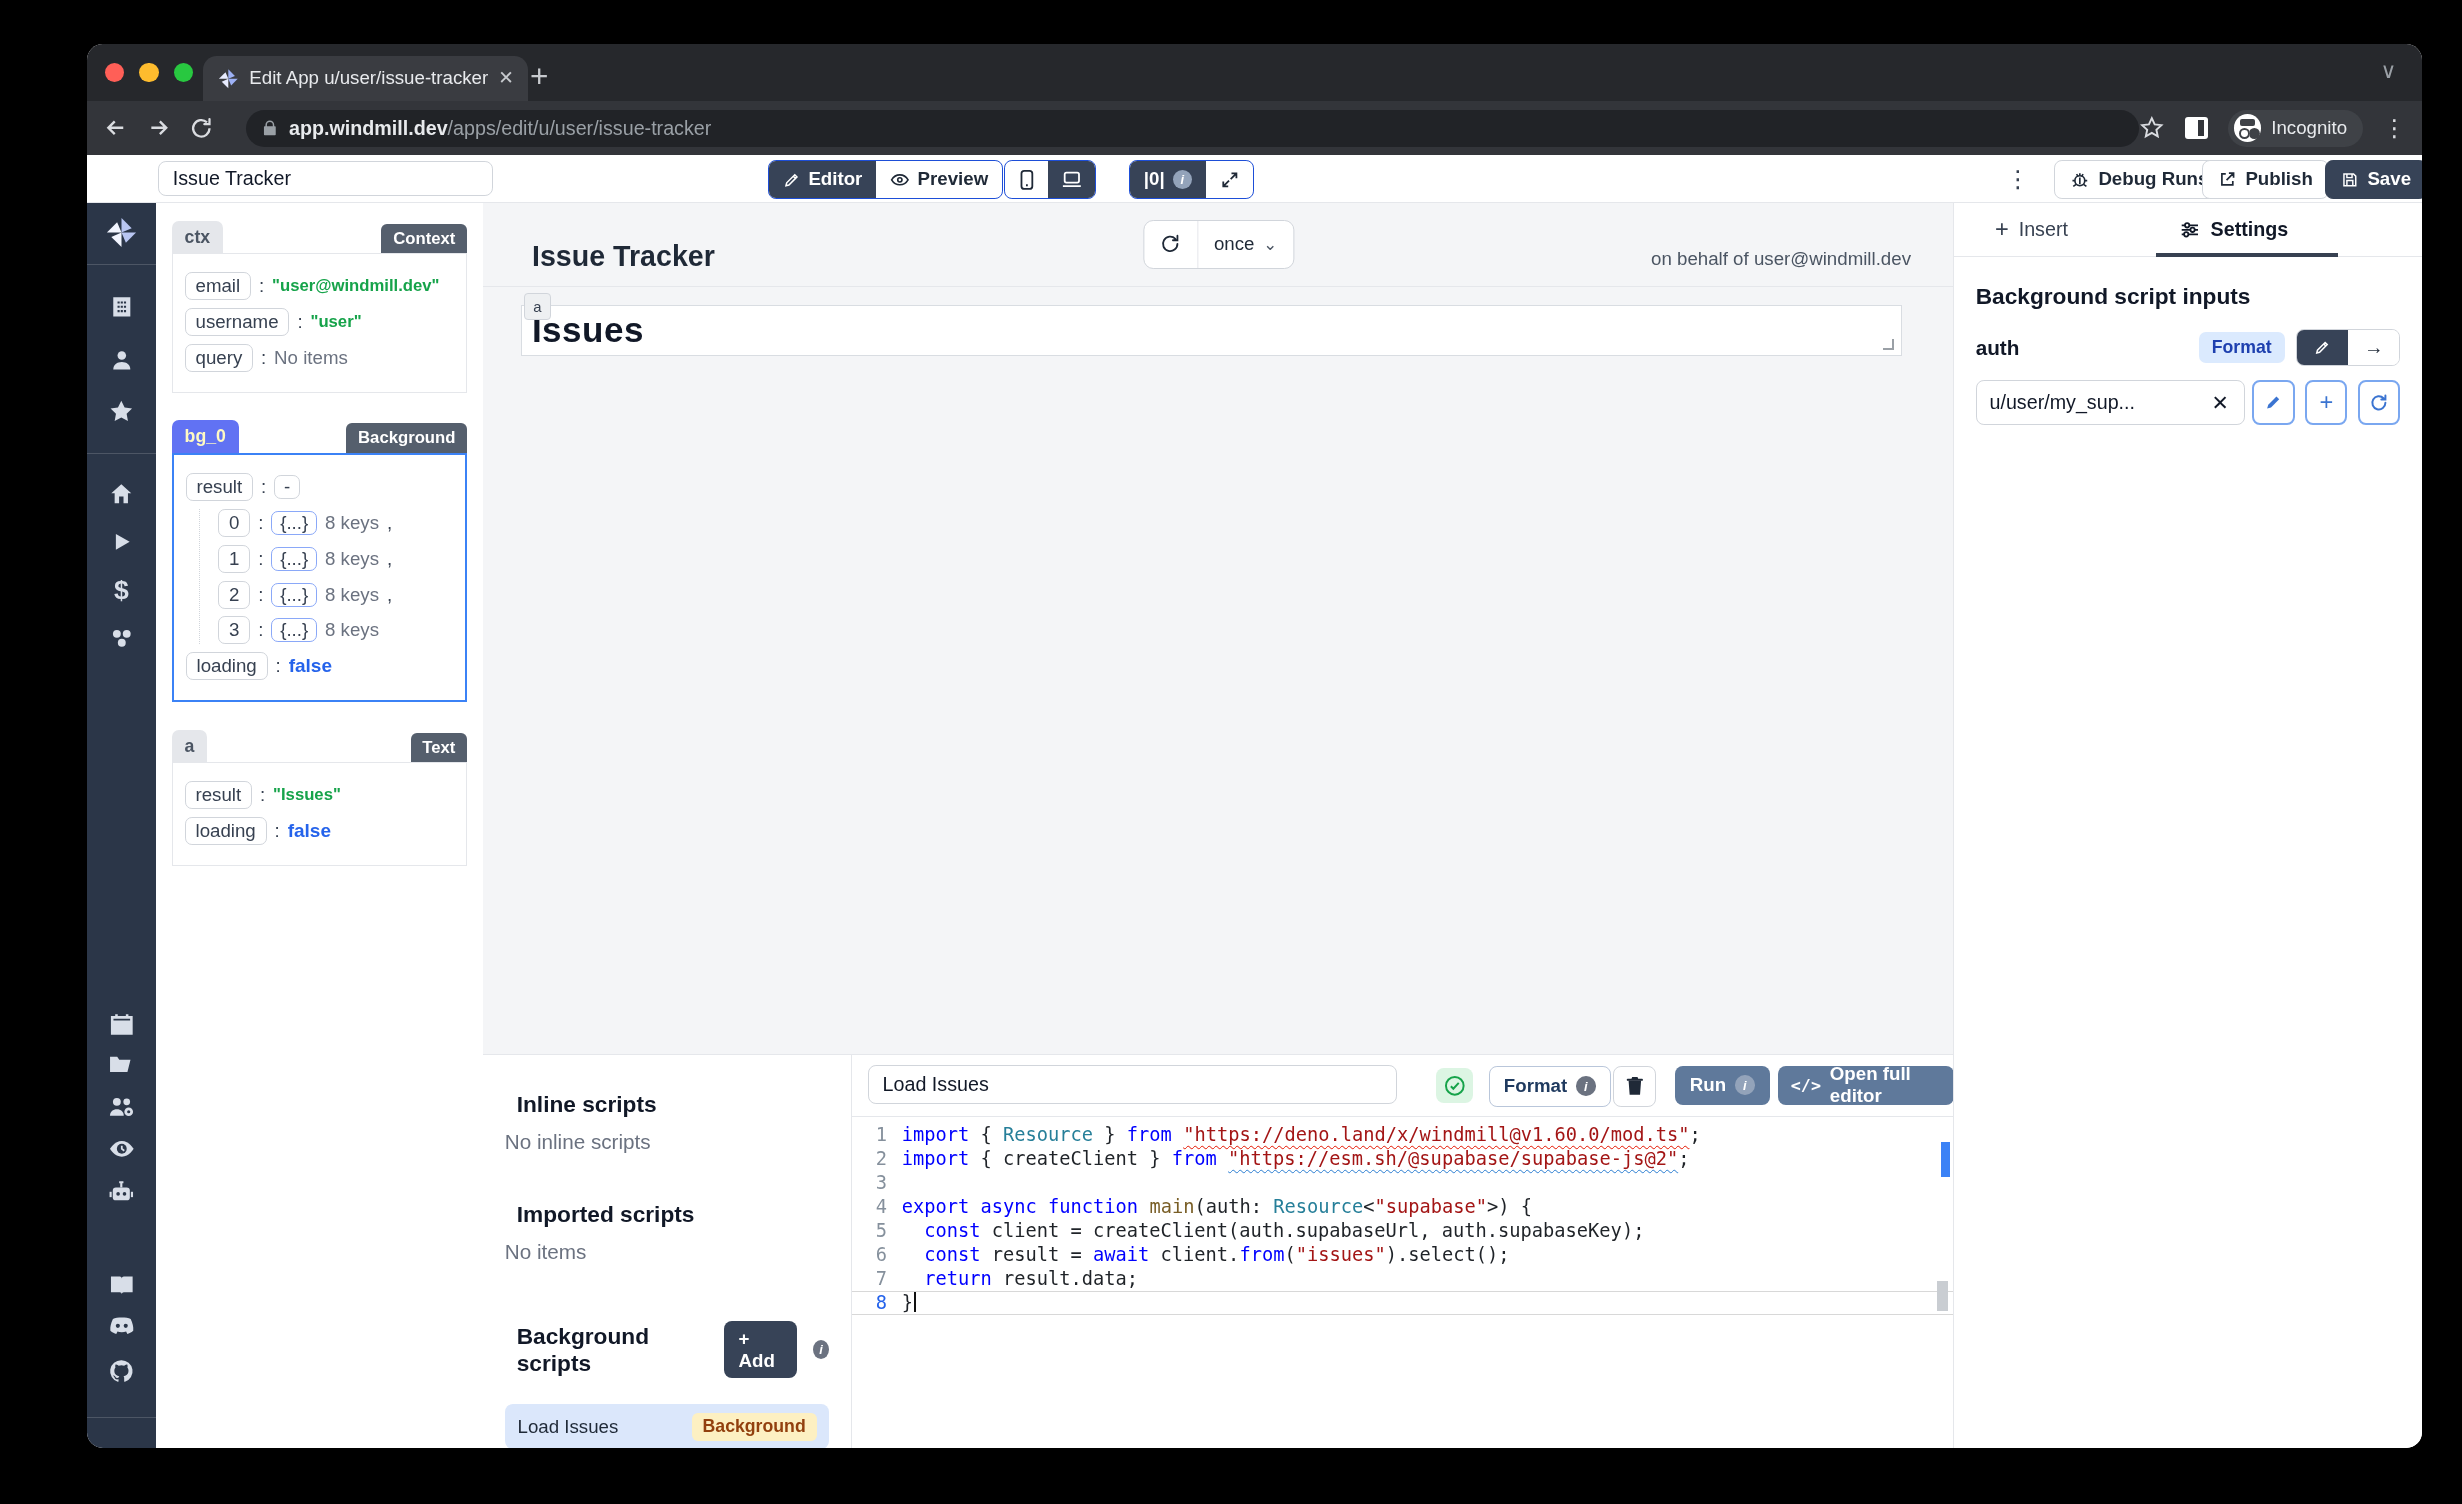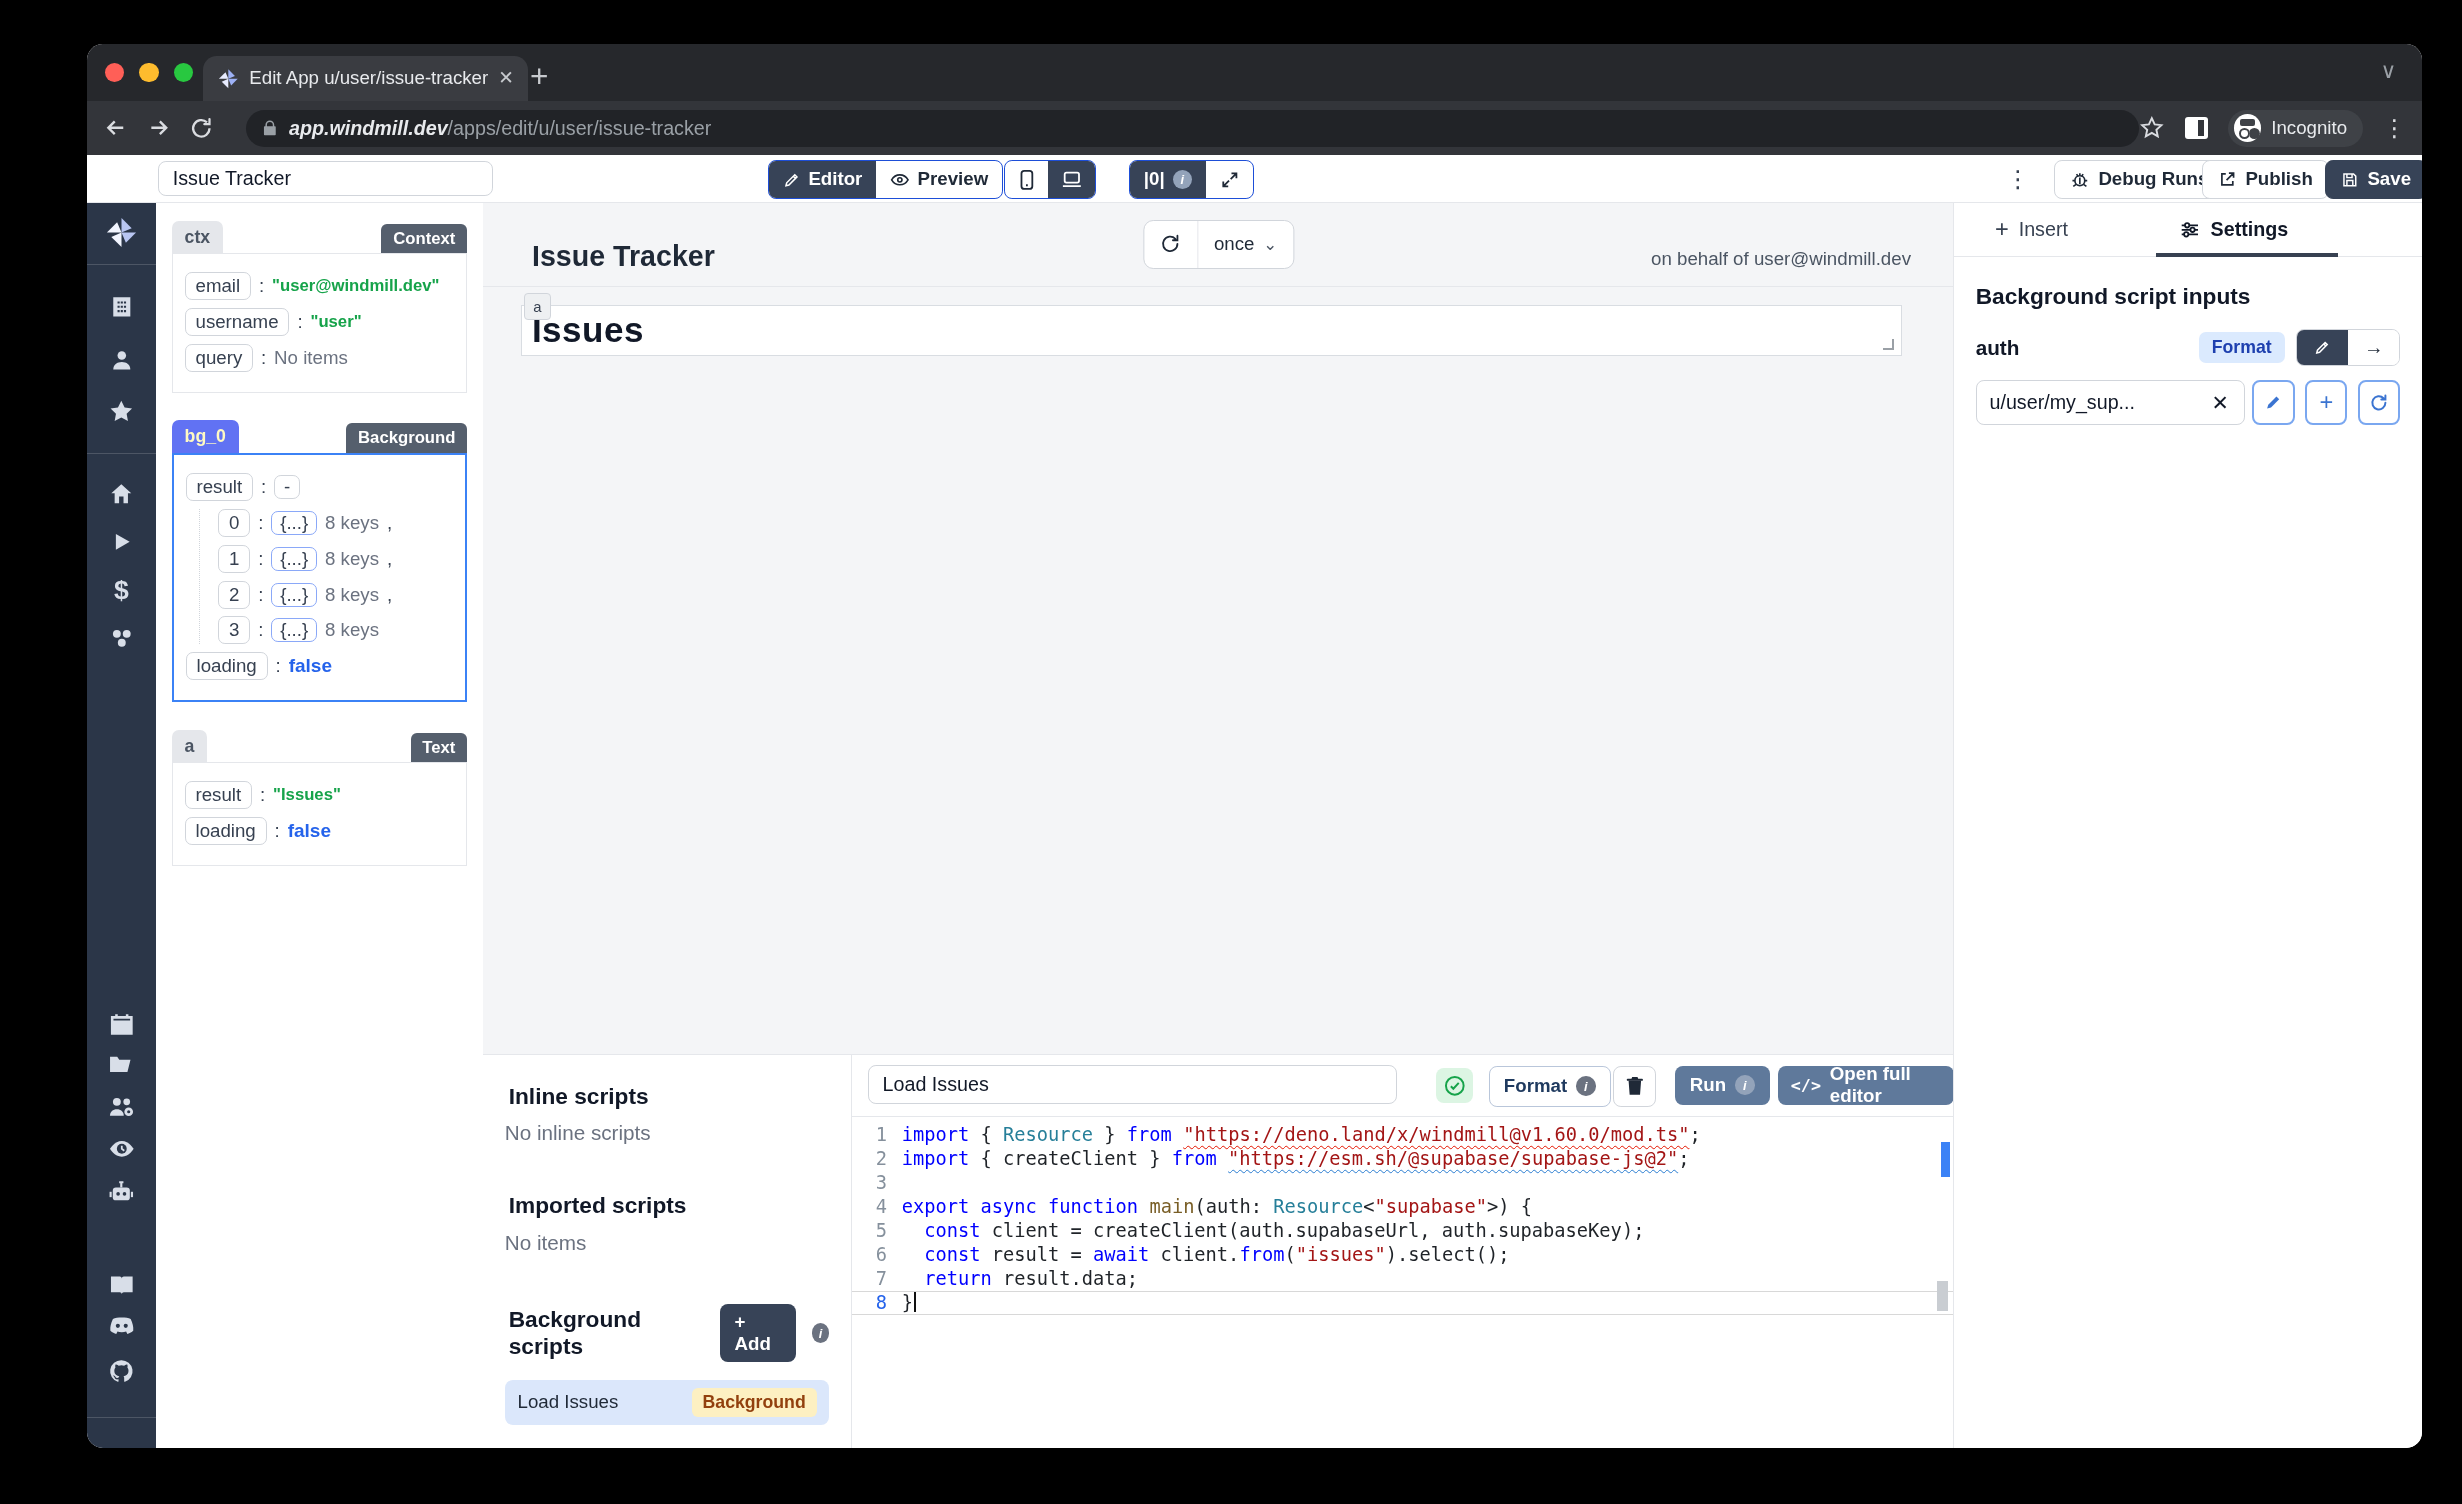--- a/index.html
+++ b/index.html
@@ -15,21 +15,21 @@
   .tab{position:absolute;left:116px;top:11.8px;width:297px;height:45px;background:#3a3c41;
        border-radius:13.8px 13.8px 0 0;display:flex;align-items:center;padding:0 13.8px;gap:9.9px;}
   .tab-title{color:#e8eaed;font-size:18.7px;white-space:nowrap;overflow:hidden;}
   .tab-close{color:#c7cace;font-size:18.7px;margin-left:auto;}
   .newtab{position:absolute;left:443px;top:13.8px;color:#c7cace;font-size:31.5px;font-weight:300;}
   .strip-chev{position:absolute;right:25.6px;top:13.8px;color:#9aa0a6;font-size:21.7px;}
   .urlbar{height:54px;background:#33353a;display:flex;align-items:center;padding:0 15.8px;gap:0;}
   .navbtn{color:#dadce0;font-size:25.6px;width:43px;text-align:center;}
   .urlpill{background:#212327;border-radius:19.7px;height:37px;flex:1;max-width:1872px;
            margin-left:13.8px;display:flex;align-items:center;padding:0 15.8px;gap:9.9px;}
-  .host{color:#e8eaed;font-size:19.7px;font-weight:600;font-style:italic;}
+  .host{color:#e8eaed;font-size:19.7px;font-weight:600;}
   .path{color:#9aa0a6;font-size:19.7px;}
   .url-right{margin-left:auto;display:flex;align-items:center;gap:19.7px;}
   .incog{background:#3f4247;border-radius:18.7px;height:37px;display:flex;align-items:center;
          gap:9.9px;padding:0 15.8px 0 5.9px;color:#e8eaed;font-size:18.7px;}
   .spy{width:27.6px;height:27.6px;border-radius:50%;background:#fff;position:relative;}
   .spy:before{content:"";position:absolute;left:5.9px;top:4.9px;width:15.8px;height:6.9px;background:#3f4247;border-radius:2px;}
   .spy:after{content:"";position:absolute;left:4.9px;top:13.8px;width:6.9px;height:6.9px;border:2px solid #3f4247;
              border-radius:50%;box-shadow:9.9px 0 0 -2px #3f4247, 9.9px 0 0 0 #3f4247;}
   .kebab{color:#dadce0;font-size:23.6px;letter-spacing:0;}
   .sidepanel-ic{width:23.6px;height:21.7px;background:#fff;border-radius:3px;position:relative;}
@@ -82,21 +82,21 @@
   .component{position:absolute;left:38px;top:102px;width:1379px;height:49px;background:#fff;
              border:1px solid #d9dde2;}
   .comp-chip{position:absolute;left:2px;top:-12.8px;width:24.6px;height:24.6px;background:#eef0f2;border:1px solid #d1d5db;
              border-radius:3.9px;font-size:14.8px;color:#374151;display:flex;align-items:center;justify-content:center;}
   .comp-text{font-size:35px;font-weight:700;color:#111827;line-height:47px;padding-left:9.9px;letter-spacing:0.5px;}
   .resize-h{position:absolute;right:6.9px;bottom:4.9px;width:8.9px;height:8.9px;
             border-right:2px solid #9aa0a6;border-bottom:2px solid #9aa0a6;}
   
   .bottom{position:absolute;left:396px;right:468px;top:851px;bottom:0;background:#fff;border-top:1px solid #e5e7eb;}
   .bp-left{position:absolute;left:0;top:0;bottom:0;width:369px;border-right:1px solid #e5e7eb;padding:23.6px 21.7px;box-sizing:border-box;}
-  .bp-h{font-size:22.7px;font-weight:700;color:#111827;margin:4px;}
+  .bp-h{font-size:22.7px;font-weight:700;color:#111827;margin:12px;}
   .bp-empty{font-size:20.7px;color:#6b7280;margin-top:11.8px;}
   .bg-row-head{display:flex;align-items:center;gap:15.8px;margin-top:47px;}
   .addbtn{background:#374357;color:#fff;border-radius:7.9px;padding:6.9px 14.8px;font-size:18.7px;font-weight:700;}
   .script-row{margin-top:15.8px;background:#dbe7fb;border-radius:7.9px;height:45px;display:flex;align-items:center;
               justify-content:space-between;padding:0 12.8px;}
   .script-name{font-size:18.7px;color:#1f2937;}
   .ybadge{background:#fdf0c2;color:#92400e;border-radius:5.9px;padding:3.9px 10.8px;font-size:17.7px;font-weight:700;}
   .editorcol{position:absolute;left:369px;right:0;top:0;bottom:0;}
   .ed-head{position:relative;height:61px;}
   .checkbtn{position:absolute;left:584px;top:12.8px;width:37px;height:35px;background:#dcf5e3;border-radius:7.9px;

